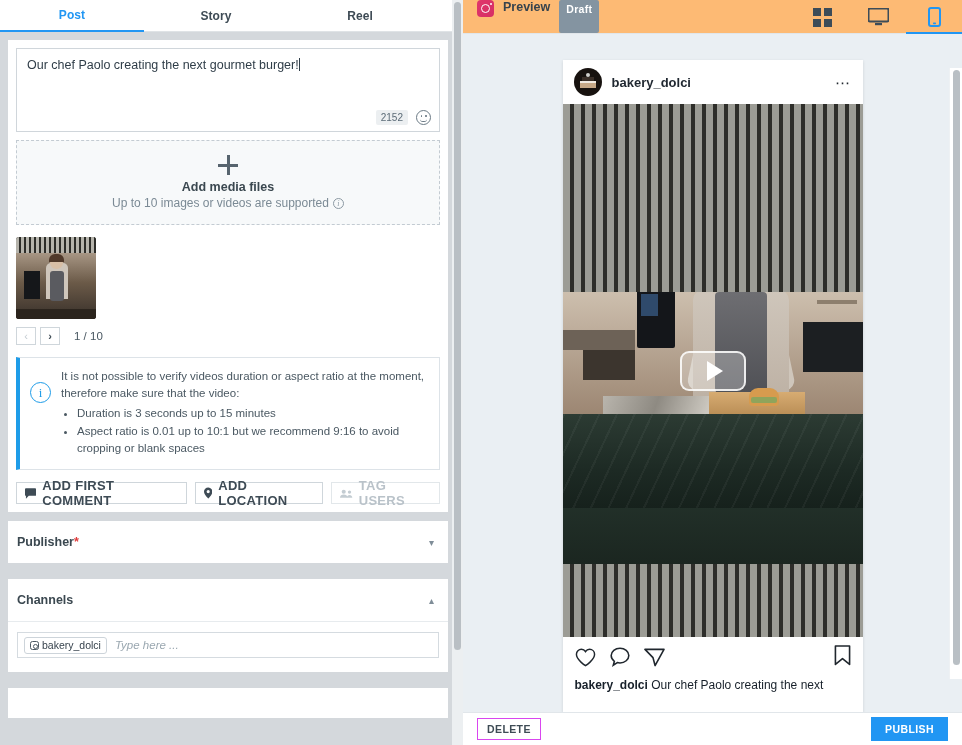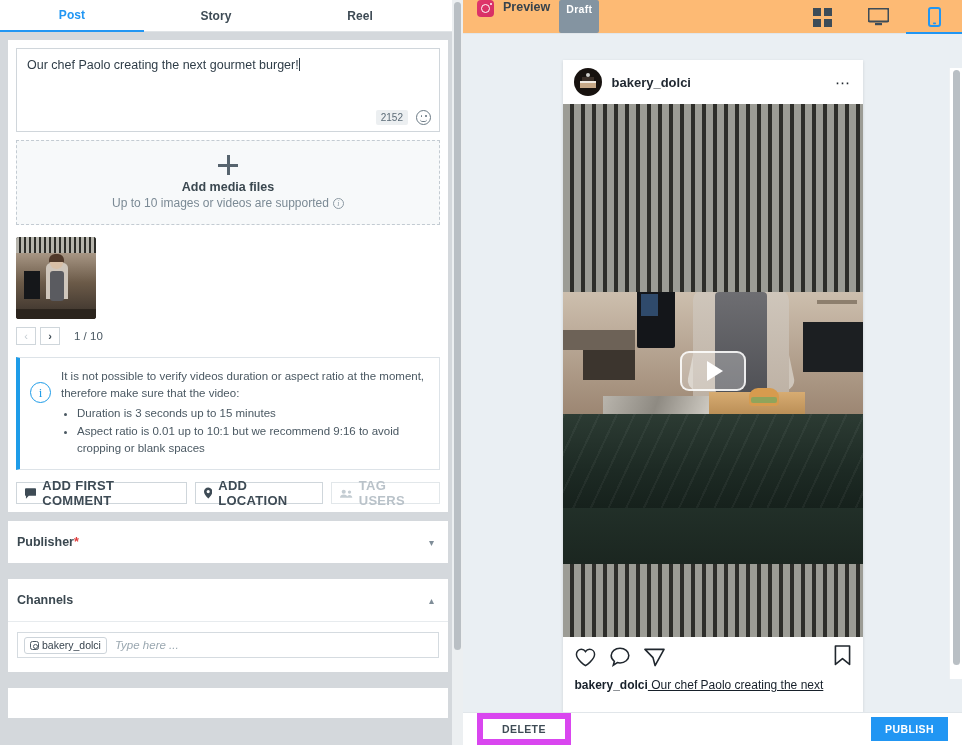--- a/index.html
+++ b/index.html
@@ -281,39 +281,39 @@
     margin-left: 4px;
   }
 
   .ig-actions { height: 40px; display:flex; align-items:center; padding: 0 12px; gap: 14px; }
   .ig-actions svg { cursor:pointer; }
   .ig-save { margin-left:auto; }
   .ig-caption {
     font-size: 12px; color:#17202a; padding: 0 12px; line-height:1.4;
     font-weight: bold; white-space: nowrap; overflow: hidden;
   }
-  .ig-caption span.cap { font-weight: normal; text-decoration: underline; }
+  .ig-caption span.cap { font-weight: normal; }
 
   .scroll-right {
     position:absolute; right: 0; top: 34px; bottom: 33px; width: 13px;
     background:#fff; border-left:1px solid #eef1f3;
   }
   .scroll-right .thumbbar {
     position:absolute; left:3px; top:2px; width:7px; height: 595px;
     background:#b9bfc4; border-radius:4px;
   }
 
   .footer {
     height: 33px; background:#fff; border-top: 1px solid #e1e6ea;
     display:flex; align-items:center; padding: 0 14px; gap: 10px;
   }
   .btn-delete {
-    border:6px solid #d946ef; background:#fff; color:#3e4b55;
+    border:1px solid #d946ef; background:#fff; color:#3e4b55;
     font-size: 10.5px; font-weight: bold; letter-spacing:.4px;
-    padding: 4px 19px; cursor:pointer;
+    padding: 4px 9px; cursor:pointer;
   }
   .btn-publish {
     margin-left:auto; background:#2196f3; color:#fff; border:none;
     font-size: 10.5px; font-weight: bold; letter-spacing:.4px;
     padding: 6px 14px; cursor:pointer;
   }
 </style>
 </head>
 <body>
 

